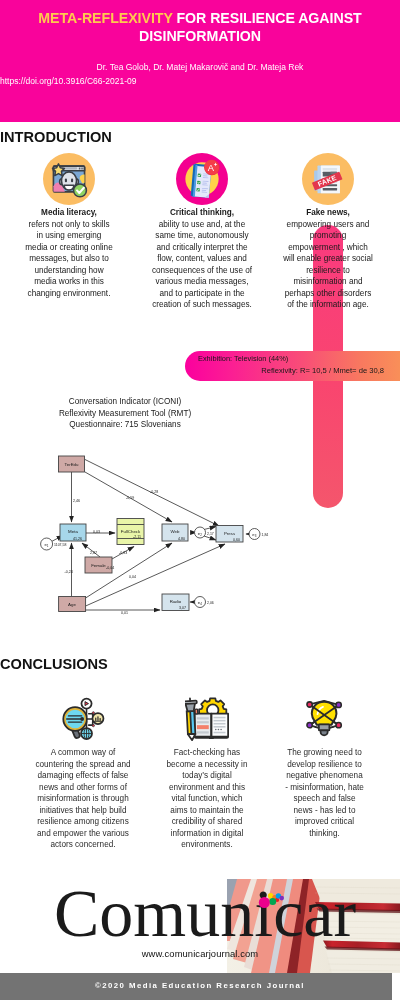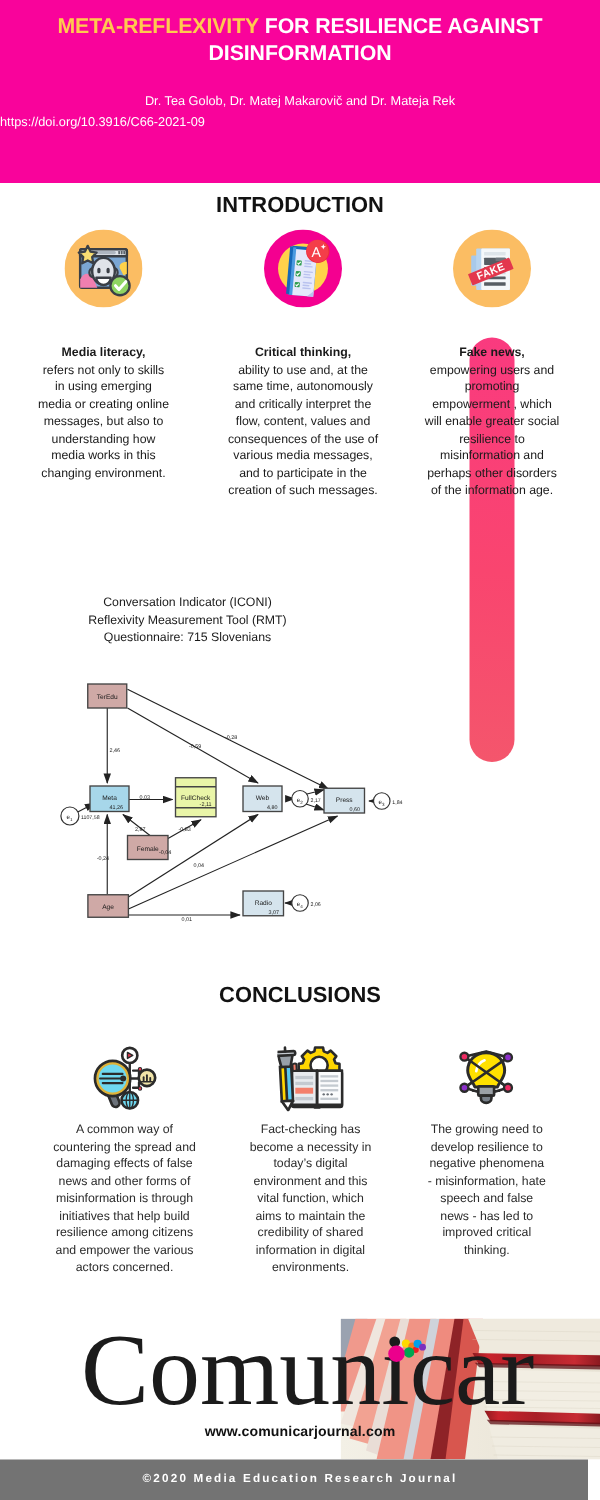--- a/index.html
+++ b/index.html
@@ -8,56 +8,56 @@
   .page{position:absolute;left:0;top:0;width:400px;height:1000px;overflow:hidden;background:#fff;}
 
   
   .header{position:absolute;left:0;top:0;width:400px;height:122px;background:#f9039b;}
   .htitle{position:absolute;left:18px;top:10px;width:364px;text-align:center;font-weight:bold;font-size:14.2px;line-height:17.5px;color:#ffffff;letter-spacing:-0.05px;}
   .htitle .hl{color:#ffc94f;}
   .authors{position:absolute;left:0;top:62px;width:400px;text-align:center;color:#fff;font-size:8.5px;}
   .doi{position:absolute;left:0;top:75.5px;width:400px;color:#fff;font-size:8.5px;}
 
   
-  .sec-title{position:absolute;left:0;width:400px;text-align:center;font-weight:bold;font-size:14.6px;color:#121212;}
+  .sec-title{position:absolute;left:0;width:400px;text-align:left;font-weight:bold;font-size:14.6px;color:#121212;}
   #intro-title{top:129px;}
   #concl-title{top:656px;}
 
   
   .vbar{position:absolute;z-index:0;left:313px;top:225px;width:30px;height:283px;border-radius:15px;
         background:linear-gradient(185deg,#fa3a7f 0%,#f9456f 55%,#f4566c 100%);}
   .hbar{position:absolute;z-index:1;left:185px;top:351px;width:215px;height:30px;border-top-left-radius:15px;border-bottom-left-radius:15px;
         background:linear-gradient(90deg,#fb009e 0%,#fb1f93 22%,#f94e77 55%,#f8795f 82%,#f98f59 100%);}
   .hbar .l1{position:absolute;left:13px;top:2.5px;font-size:7.4px;color:#181818;}
   .hbar .l2{position:absolute;left:0;top:15px;width:199px;text-align:right;font-size:7.6px;color:#181818;}
 
   
   .icol{position:absolute;width:124px;z-index:2;}
   .icol .ic{position:absolute;width:52px;height:52px;top:0;left:50%;margin-left:-26px;}
-  .icol .ctext{position:absolute;top:76px;left:0;width:100%;}
+  .icol .ctext{position:absolute;top:54px;left:0;width:100%;}
   .icol .ctext{text-align:center;font-size:8.2px;line-height:11.55px;color:#1a1a1a;}
   .icol .ctext b{font-weight:bold;display:block;}
 
   
   .rmt{position:absolute;left:15px;top:396px;width:220px;text-align:center;font-size:8.2px;line-height:11.6px;color:#1a1a1a;}
 
   
   #diagram{position:absolute;left:30px;top:440px;}
 
   
   .ccol{position:absolute;width:124px;z-index:2;}
   .ccol .ic{position:absolute;width:44px;height:44px;top:0;left:50%;margin-left:-22px;}
   .ccol .ctext{position:absolute;top:50px;left:0;width:100%;}
   .ccol .ctext{text-align:center;font-size:8.2px;line-height:11.55px;color:#2b2b2b;}
 
   
   .photo{position:absolute;left:227px;top:879px;width:173px;height:94px;overflow:hidden;}
   .brand{position:absolute;left:54px;top:890px;width:300px;text-align:left;font-family:"Liberation Serif",serif;font-size:68px;line-height:46px;color:#1b1b1b;white-space:nowrap;}
   .idots{position:absolute;left:256px;top:888px;z-index:6;}
-  .site{position:absolute;left:0;top:948px;width:400px;text-align:center;font-size:9.4px;font-weight:bold;color:#111;letter-spacing:0.1px;}
+  .site{position:absolute;left:0;top:948px;width:400px;text-align:center;font-size:9.4px;font-weight:normal;color:#111;letter-spacing:0.1px;}
   .botbar{position:absolute;left:0;top:973px;width:392px;height:27px;background:#737373;}
   .botbar span{position:absolute;left:0;top:8px;width:400px;text-align:center;color:#fff;font-size:7.8px;font-weight:bold;letter-spacing:1.45px;}
 </style>
 </head>
 <body>
 
 <div class="page">
 
   <div class="header">
     <div class="htitle"><span class="hl">META-REFLEXIVITY</span><span> FOR RESILIENCE AGAINST DISINFORMATION</span></div>
@@ -154,20 +154,24 @@
         <g transform="rotate(-22 50 53)">
           <rect x="17" y="45" width="62" height="17" rx="1" fill="#e3374d"></rect>
           <text x="48" y="58" font-family="'Liberation Sans',sans-serif" font-size="14.5" font-weight="bold" fill="#fff" text-anchor="middle" letter-spacing="0.5">FAKE</text>
         </g>
       </g>
     </svg>
     <div class="ctext"><b>Fake news,</b> <span>empowering users and promoting empowerment , which will enable greater social resilience to misinformation and perhaps other disorders of the information age.</span></div>
   </div>
 
   <div class="vbar"></div>
+  <div class="hbar">
+    <div class="l1">Exhibition: Television (44%)</div>
+    <div class="l2">Reflexivity: R= 10,5 / Mmet= de 30,8</div>
+  </div>
 
   <svg id="diagram" width="240" height="180" viewBox="0 0 240 180">
     <defs>
       <marker id="ah" markerWidth="7" markerHeight="7" refX="6.4" refY="2.5" orient="auto" markerUnits="userSpaceOnUse">
         <path d="M0,0 L7,2.5 L0,5 z" fill="#222"></path>
       </marker>
     </defs>
     <g id="dg-edges" fill="none" stroke="#222" stroke-width="0.75" marker-end="url(#ah)">
       <line x1="41.5" y1="32" x2="41.5" y2="82"></line>
       <line x1="55" y1="32" x2="142" y2="82"></line>

